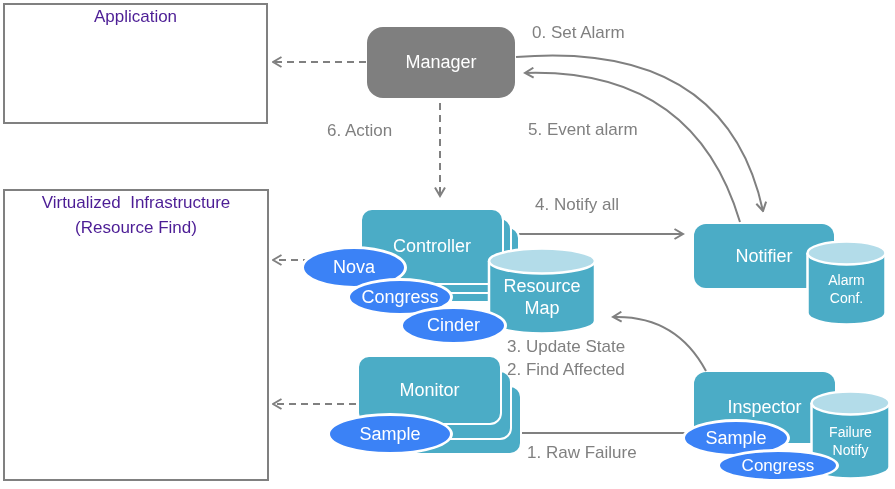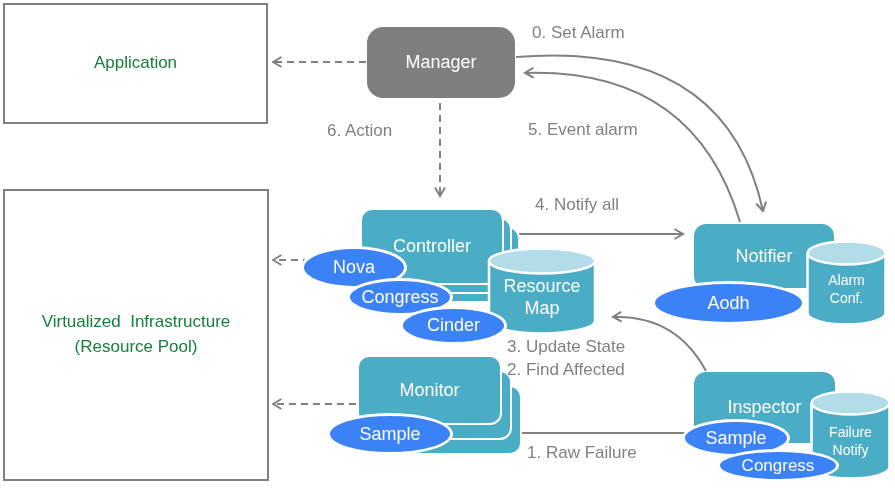--- a/index.html
+++ b/index.html
@@ -5,22 +5,22 @@
   html,body{margin:0;padding:0;background:#fff;}
   #stage{
     position:relative;width:895px;height:489px;background:#fff;overflow:hidden;
     font-family:"Liberation Sans",sans-serif;
   }
   
   #wires{position:absolute;left:0;top:0;z-index:1;}
   
   .frame{
     position:absolute;z-index:2;background:#fff;border:2px solid #808080;
-    display:flex;align-items:center;justify-content:center;flex-direction:column;
-    color:#15803d;font-size:17px;text-align:center;line-height:1.45;
+    display:flex;align-items:center;justify-content:flex-start;flex-direction:column;
+    color:#4c1d95;font-size:17px;text-align:center;line-height:1.45;
   }
   
   .node{
     position:absolute;z-index:2;background:#4BACC6;border-radius:12px;
     display:flex;align-items:center;justify-content:center;
     color:#fff;font-size:18px;text-align:center;
   }
   .node.layer{border:2px solid #fff;}
   .mgr{background:#7F7F7F;border-radius:16px;z-index:2;}
   
@@ -65,21 +65,21 @@
       <path d="M706 371 Q676 315 613 317" marker-end="url(#arr)"></path>
     </g>
   </svg>
 
   <div class="frame" style="left:3px;top:3px;width:261px;height:117px;">
     <span>Application</span>
   </div>
 
   <div class="frame" style="left:3px;top:189px;width:262px;height:288px;">
     <span class="pre">Virtualized  Infrastructure</span>
-    <span>(Resource Pool)</span>
+    <span>(Resource Find)</span>
   </div>
 
   <div class="node mgr" style="left:367px;top:27px;width:148px;height:71px;">
     <span>Manager</span>
   </div>
 
   <div class="node layer" style="left:376px;top:226px;width:140px;height:73px;"></div>
   <div class="node layer" style="left:368px;top:217px;width:140px;height:73px;"></div>
   <div class="node layer" style="left:360px;top:208px;width:140px;height:73px;">
     <span>Controller</span>
@@ -137,23 +137,20 @@
   </div>
   <div class="pill" style="left:347px;top:278px;width:106px;height:38px;">
     <span>Congress</span>
   </div>
   <div class="pill" style="left:400px;top:306px;width:107px;height:39px;">
     <span>Cinder</span>
   </div>
   <div class="pill" style="left:327px;top:413px;width:126px;height:42px;">
     <span>Sample</span>
   </div>
-  <div class="pill" style="left:652px;top:281px;width:153px;height:44px;">
-    <span>Aodh</span>
-  </div>
   <div class="pill" style="left:682px;top:419px;width:108px;height:38px;">
     <span>Sample</span>
   </div>
   <div class="pill" style="left:717px;top:449px;width:122px;height:33px;font-size:17px;">
     <span>Congress</span>
   </div>
 
   <div class="lbl" style="left:532px;top:23px;">0. Set Alarm</div>
   <div class="lbl" style="left:528px;top:120px;">5. Event alarm</div>
   <div class="lbl" style="left:327px;top:121px;">6. Action</div>

